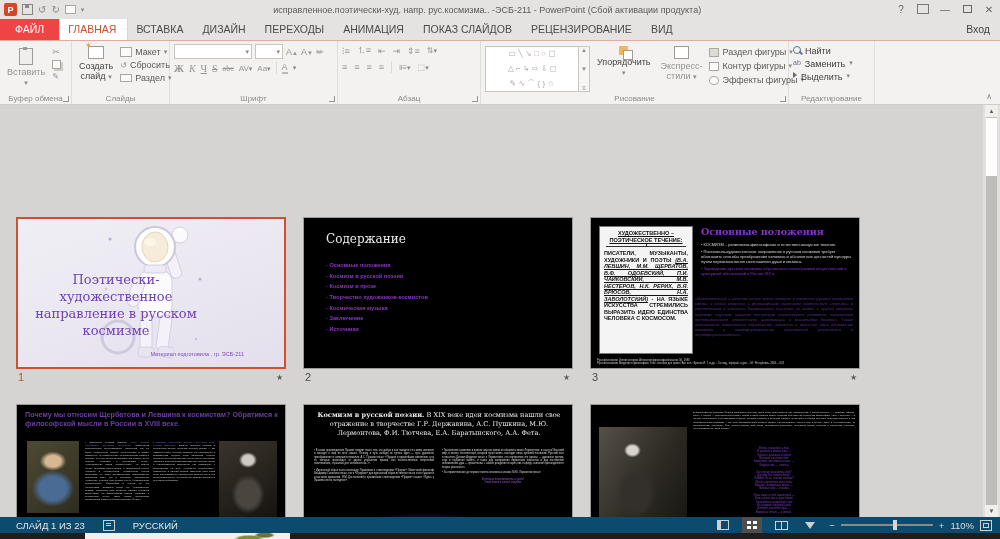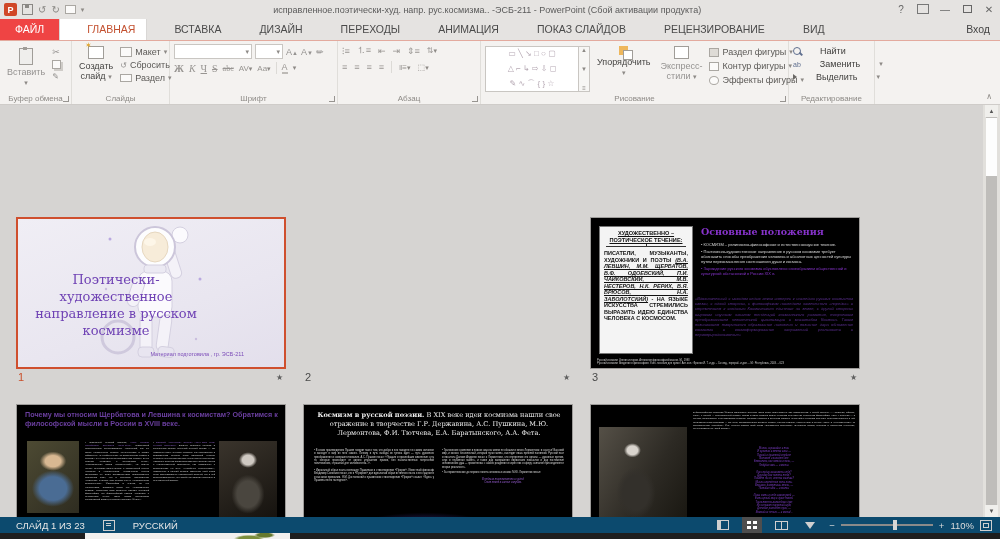--- a/index.html
+++ b/index.html
@@ -14,21 +14,21 @@
   .floppy:before{content:"";position:absolute;left:2px;top:0;width:4px;height:3px;background:#8a8884;}
   .ttext{flex:1;text-align:center;color:#5a5a5a;white-space:nowrap;overflow:hidden;}
   .wbtns{display:flex;align-items:center;gap:0;}
   .wbtn{width:22px;text-align:center;color:#666;font-size:10px;}
   .ricon{width:10px;height:8px;border:1px solid #777;display:inline-block;}
   .resticon{width:7px;height:6px;border:1px solid #666;position:relative;display:inline-block;background:#e5e3e1;}
   .resticon:before{content:"";position:absolute;left:2px;top:-3px;width:7px;height:6px;border:1px solid #666;z-index:-1;}
   
   .tabrow{height:21px;background:#e5e3e1;display:flex;align-items:stretch;font-size:10.5px;
     border-bottom:1px solid #e3aa9e;}
-  .tab{padding:4px 11px 0 27px;color:#4a4a4a;}
+  .tab{padding:4px 11px 0 8px;color:#4a4a4a;}
   .tab.file{background:#ef4444;color:#fff;padding:4px 15px 0 15px;}
   .tab.active{background:#fff;color:#c3502f;border-left:1px solid #d9d7d5;border-right:1px solid #d9d7d5;}
   .signin{margin-left:auto;padding:4px 10px 0 0;color:#444;}
   
   .ribbon{height:63px;background:#f4f2f0;border-bottom:1px solid #cfccc9;display:flex;position:relative;font-size:9px;color:#555;}
   .rg{position:relative;border-right:1px solid #e0deda;padding:3px 3px 12px 4px;display:flex;gap:4px;}
   .glabel{position:absolute;bottom:1px;left:0;right:0;text-align:center;font-size:8px;color:#8d8a86;white-space:nowrap;}
   .launch{position:absolute;bottom:2px;right:2px;width:5px;height:5px;border-right:1px solid #979490;border-bottom:1px solid #979490;}
   .bigbtn{display:flex;flex-direction:column;align-items:center;justify-content:flex-start;gap:2px;padding:2px 3px;}
   .clipico{width:12px;height:15px;border:1px solid #a09d98;background:#efeeec;position:relative;margin-top:2px;}
@@ -46,21 +46,21 @@
   .vsep{width:1px;height:12px;background:#dcdad6;}
   .shapebox{width:92px;height:44px;background:#fff;border:1px solid #c9c6c2;display:flex;flex-wrap:wrap;
     align-content:space-around;justify-content:space-around;font-size:8px;color:#b6a9b4;overflow:hidden;margin-top:2px;}
   .shapebox span{line-height:10px;}
   .shscroll{width:10px;height:44px;border:1px solid #c9c6c2;border-left:none;background:#f7f6f4;display:flex;flex-direction:column;
     align-items:center;justify-content:space-between;font-size:6px;color:#8d8a86;margin-top:2px;}
   .arr2sq{width:9px;height:9px;background:#eeb75c;position:relative;display:inline-block;}
   .arr2sq:before{content:"";position:absolute;left:4px;top:4px;width:8px;height:8px;background:#fff;border:1px solid #a09d98;}
   .qsico{width:13px;height:11px;background:#fff;border:1px solid #a09d98;}
   .editcol{display:flex;flex-direction:column;gap:3px;padding-top:2px;}
-  .erow{display:flex;align-items:center;gap:19px;color:#3f3e3c;}
+  .erow{display:flex;gap:4px;color:#3f3e3c;}
   .mag{width:6px;height:6px;border:1.5px solid #5f6f8f;border-radius:50%;position:relative;display:inline-block;}
   .mag:before{content:"";position:absolute;left:5px;top:5px;width:4px;height:1.5px;background:#5f6f8f;transform:rotate(45deg);}
   .selarrow{width:0;height:0;border-left:4px solid #6b6966;border-top:3px solid transparent;border-bottom:3px solid transparent;display:inline-block;}
   .collapse{position:absolute;right:8px;bottom:3px;color:#8d8a86;font-size:8px;}
   
   .canvas{position:relative;height:412px;background:#d6d4d2;overflow:hidden;}
   .thumb{position:absolute;width:270px;height:152px;background:#000;border:1px solid #9d9b99;box-sizing:border-box;overflow:hidden;}
   .thumb.sel{border:2px solid #cf4f2e;}
   .tnum{position:absolute;font-size:11px;color:#4a4a4a;}
   .tnum.sel{color:#c94f2b;}
@@ -367,20 +367,32 @@
         <circle cx="100" cy="60" r="1.5" fill="#b9a8e0"></circle>
       <circle cx="6" cy="70" r="1.2" fill="#cabede"></circle>
         <circle cx="96" cy="120" r="1.2" fill="#cabede"></circle>
     </svg>
     <div class="t1 serif">Поэтически-художественное направление в русском космизме</div>
     <div class="sub">Материал подготовила , гр. ЭСБ-211</div>
   </div>
   <span class="tnum sel" style="left:18px;top:266px;">1</span>
   <span class="tstar" style="left:276px;top:268px;">★</span>
 
+  <div class="thumb s2" style="left:303px;top:112px;">
+    <div class="t2 serif">Содержание</div>
+    <div class="blts">
+      <div>Основные положения</div>
+      <div>Космизм в русской поэзии</div>
+      <div>Космизм в прозе</div>
+      <div>Творчество художников-космистов</div>
+      <div>Космическая музыка</div>
+      <div>Заключение</div>
+      <div>Источники</div>
+    </div>
+  </div>
   <span class="tnum" style="left:305px;top:266px;">2</span>
   <span class="tstar" style="left:563px;top:268px;">★</span>
 
   <div class="thumb s3" style="left:590px;top:112px;">
     <div class="wbox">
       <div class="wt">ХУДОЖЕСТВЕННО – ПОЭТИЧЕСКОЕ ТЕЧЕНИЕ:</div>
       <div class="wdiv"></div>
       <div class="wtx"><span>ПИСАТЕЛИ, МУЗЫКАНТЫ, ХУДОЖНИКИ И ПОЭТЫ </span><u>(В.А. ЛЕВШИН, М.М. ЩЕРБАТОВ, В.Ф. ОДОЕВСКИЙ, П.И. ЧАЙКОВСКИЙ, М.В. НЕСТЕРОВ, Н.К. РЕРИХ, В.Я. БРЮСОВ, Н.А. ЗАБОЛОТСКИЙ)</u><span> - НА ЯЗЫКЕ ИСКУССТВА СТРЕМИЛИСЬ ВЫРАЗИТЬ ИДЕЮ ЕДИНСТВА ЧЕЛОВЕКА С КОСМОСОМ.</span></div>
     </div>
     <div class="rt serif">Основные положения</div>

